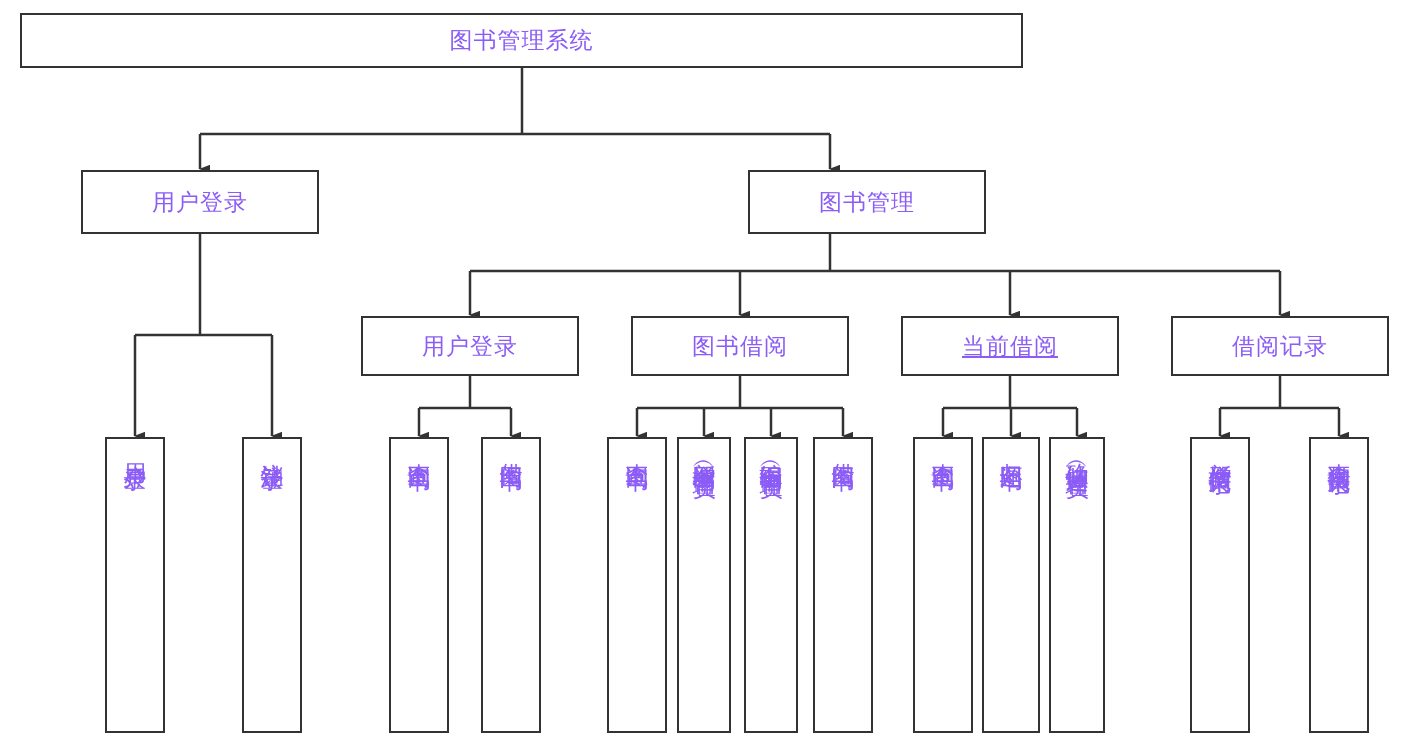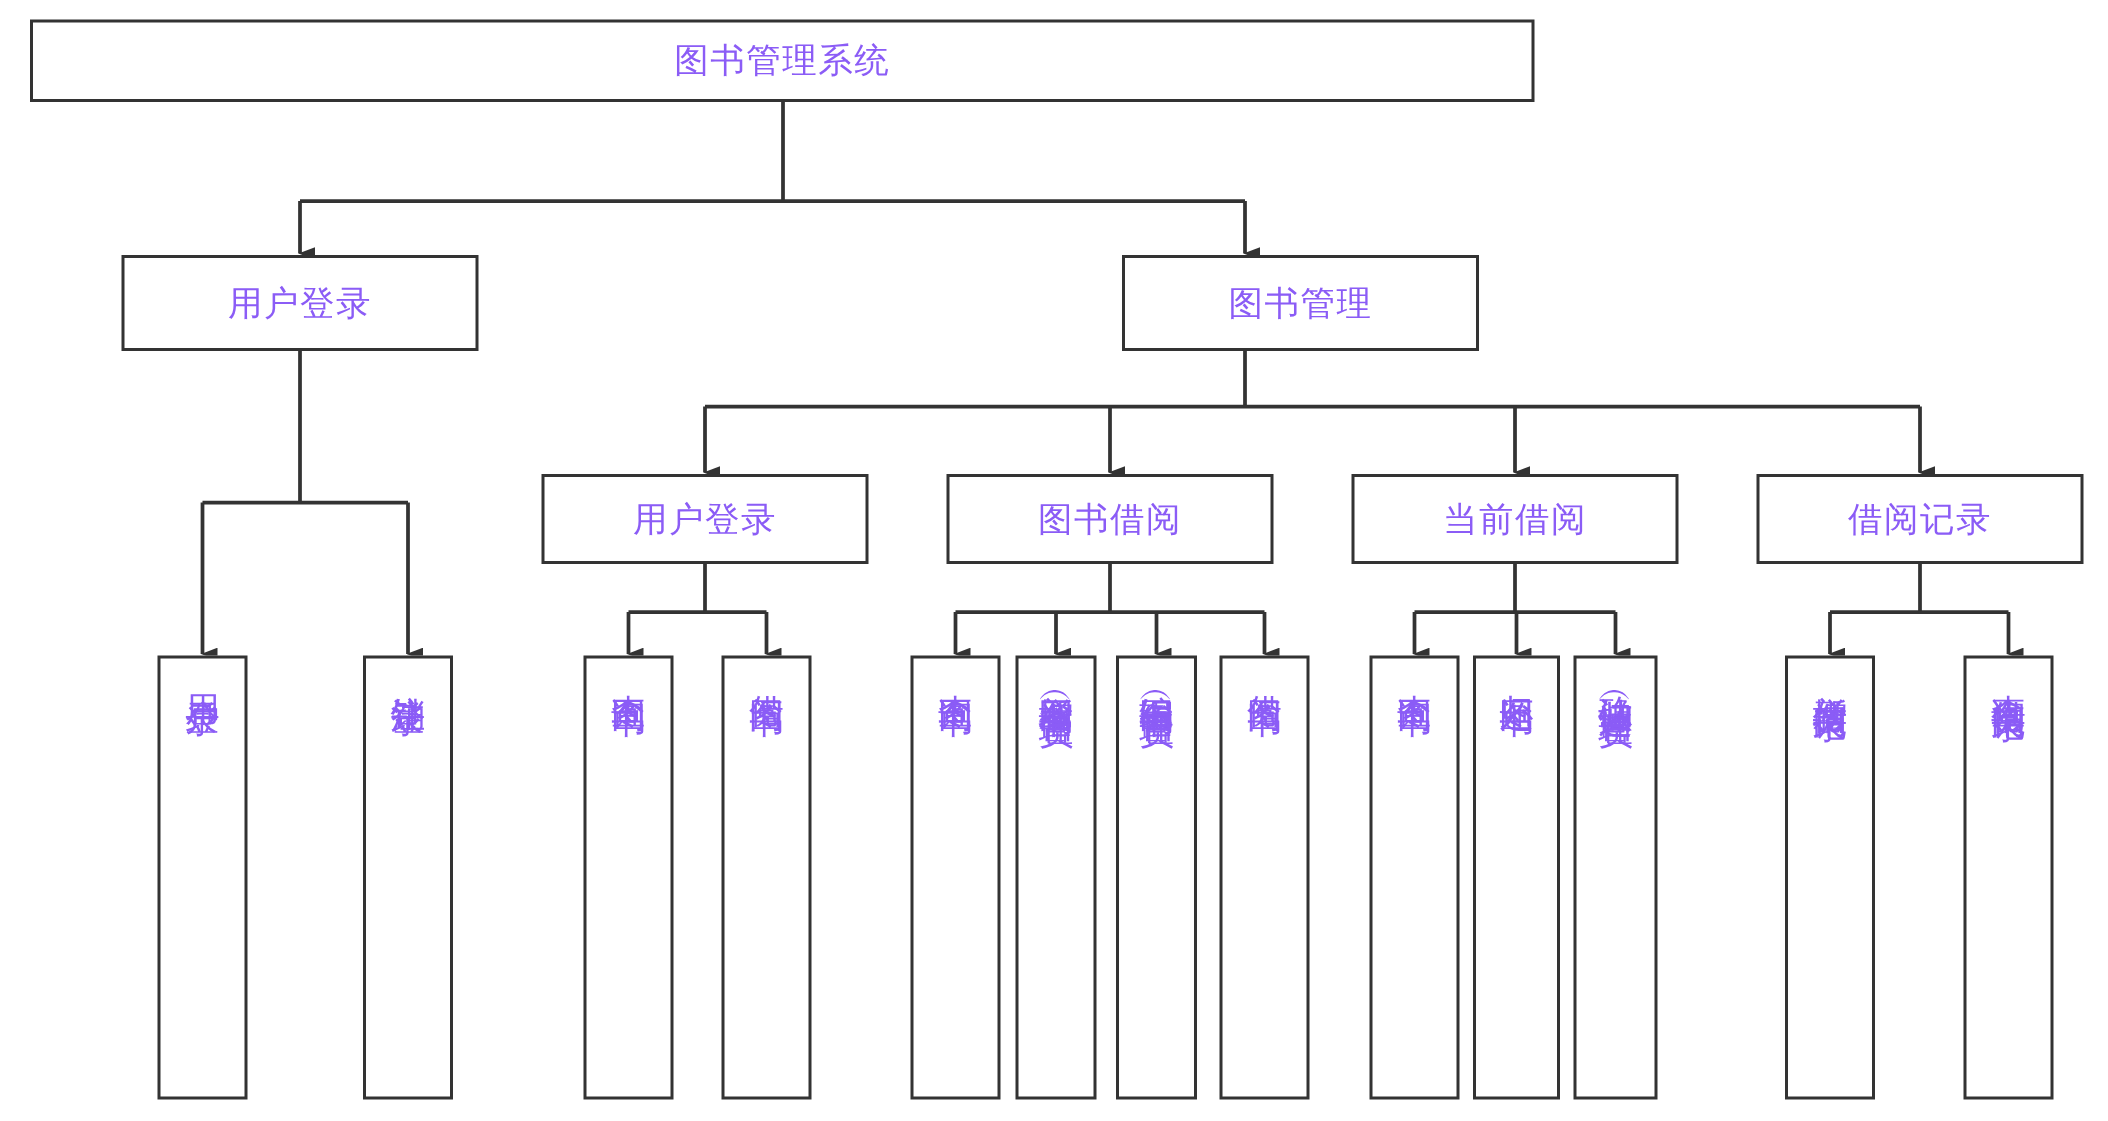--- a/index.html
+++ b/index.html
@@ -121,21 +121,21 @@
   <div class="node horizontal" style="left: 711px; top: 170px; width: 238px; height: 64px; margin-left: 37px;">
       <span>图书管理</span>
     </div>
 
   <div class="node horizontal" style="left: 361px; top: 316px; width: 218px; height: 60px;">
       <span>用户登录</span>
     </div>
   <div class="node horizontal" style="left: 631px; top: 316px; width: 218px; height: 60px;">
       <span>图书借阅</span>
     </div>
-  <div class="node horizontal" style="left: 901px; top: 316px; width: 218px; height: 60px;">
+  <div class="node horizontal" style="left: 901px; top: 316px; width: 218px; height: 60px; text-decoration: underline;">
       <span>当前借阅</span>
     </div>
   <div class="node horizontal" style="left: 1171px; top: 316px; width: 218px; height: 60px;">
       <span>借阅记录</span>
     </div>
 
   <div class="node vertical" style="left: 105px; top: 437px; width: 60px; height: 296px;">
     <span class="vtext">用户登录</span>
     </div>
   <div class="node vertical" style="left: 242px; top: 437px; width: 60px; height: 296px;">

